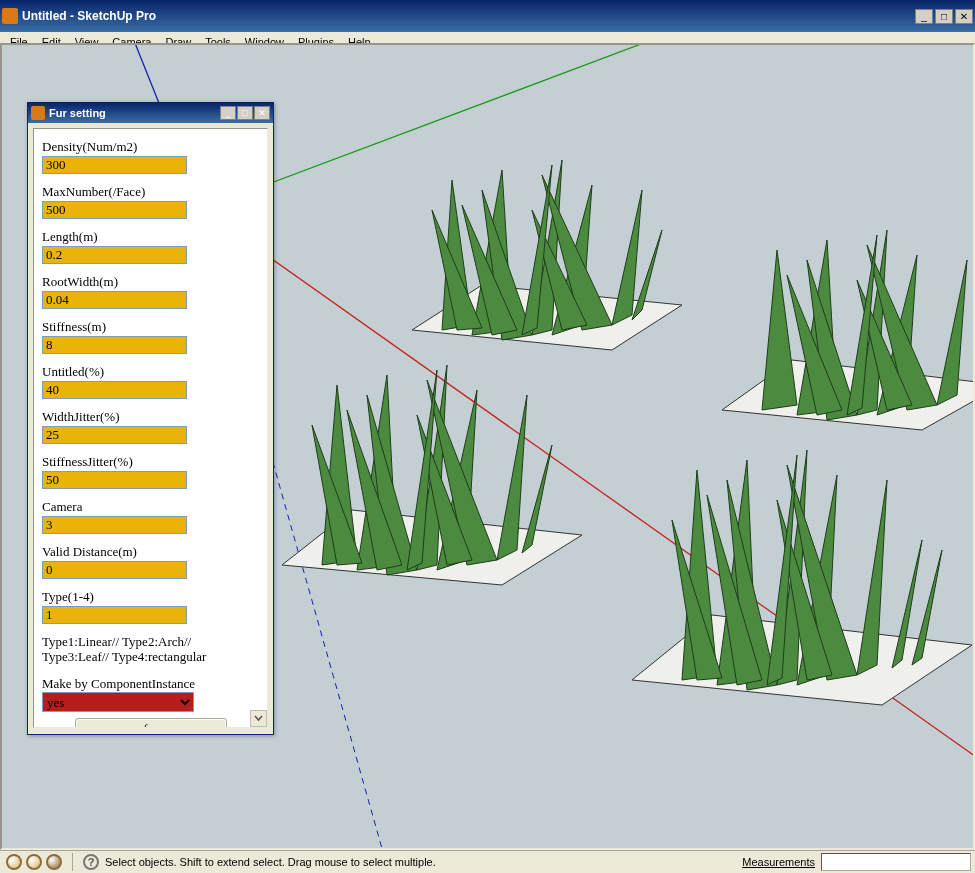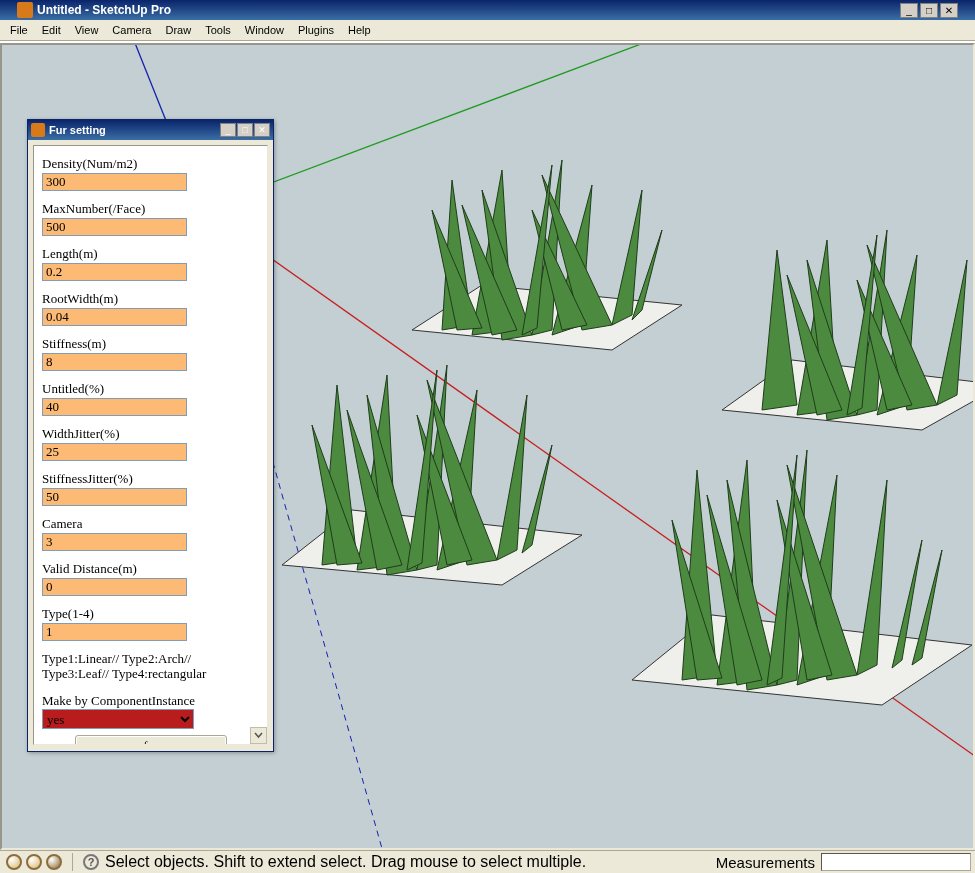--- a/index.html
+++ b/index.html
@@ -1,57 +1,57 @@
 <!DOCTYPE html>
 <html><head>
 <meta charset="utf-8">
 <style>
   * { box-sizing: border-box; margin: 0; padding: 0; }
   body { font-family: Tahoma, Arial, sans-serif; font-size: 11px; background: #fff; width: 975px; height: 873px; overflow: hidden; position: relative; }
 
   
-  .titlebar { height: 20px; background: linear-gradient(#0a246a, #3a6ea5); color: #fff; display: flex; align-items: center; padding: 0 17px; }
+  .titlebar { height: 32px; background: linear-gradient(#0a246a, #3a6ea5); color: #fff; display: flex; align-items: center; padding: 0 2px; }
   .titlebar .icon { width: 16px; height: 16px; margin-right: 4px; background: #d97a1a; border-radius: 2px; display: inline-block; }
   .titlebar .title { font-weight: bold; font-size: 12px; flex: 1; }
   .titlebar .winbtns { display: flex; gap: 2px; }
   .titlebar .wb { width: 18px; height: 15px; background: #d4d0c8; border: 1px solid #808080; display: flex; align-items: center; justify-content: center; font-size: 10px; color: #000; cursor: pointer; }
 
   
   .menubar { height: 21px; background: #ece9d8; display: flex; align-items: center; padding: 0 3px; border-bottom: 1px solid #aca899; }
   .menubar .menuitem { padding: 2px 7px; cursor: pointer; text-align: center; }
 
   
   .viewport { position: absolute; top: 43px; left: 0; width: 975px; height: 807px; background: #c3cfd3; border: 2px inset #ece9d8; overflow: hidden; }
   .viewport svg.axes { position: absolute; top: 0; left: 0; width: 100%; height: 100%; }
   
 
   
-  .dialog { position: absolute; top: 119px; left: 27px; width: 247px; height: 633px; background: #ece9d8; border: 1px solid #0a246a; box-shadow: 1px 1px 4px rgba(0,0,0,0.3); }
+  .dialog { position: absolute; top: 102px; left: 27px; width: 247px; height: 633px; background: #ece9d8; border: 1px solid #0a246a; box-shadow: 1px 1px 4px rgba(0,0,0,0.3); }
   .dialog .dtitlebar { height: 20px; background: linear-gradient(#0a246a, #3a6ea5); color: #fff; display: flex; align-items: center; padding: 0 3px; }
   .dialog .dtitlebar .dicon { width: 14px; height: 14px; margin-right: 4px; background: #d97a1a; border-radius: 2px; }
   .dialog .dtitlebar .dtitle { font-weight: bold; font-size: 11px; flex: 1; }
   .dialog .dtitlebar .wb { width: 16px; height: 14px; background: #d4d0c8; border: 1px solid #808080; font-size: 9px; margin-left: 1px; display:flex; align-items:center; justify-content:center; cursor:pointer;}
   .dialog .dbody { background: #fff; margin: 5px; border: 1px inset #ece9d8; height: 600px; position: relative; overflow: hidden; }
   .dialog .dcontent { padding: 10px 8px; }
   .dialog .field { margin-bottom: 10px; }
   .dialog .flabel { font-family: "Times New Roman", serif; font-size: 13px; color: #000; display: block; margin-bottom: 1px; }
-  .dialog .finput { width: 145px; height: 18px; border: 1px solid #7f9db9; font-family: "Times New Roman", serif; font-size: 13px; padding: 0 3px; background: #fdba74; }
+  .dialog .finput { width: 145px; height: 18px; border: 1px solid #7f9db9; font-family: "Times New Roman", serif; font-size: 13px; padding: 0 3px; background: #eab308; }
   .dialog .hint { font-family: "Times New Roman", serif; font-size: 13px; line-height: 15px; margin-top: 6px; }
   .dialog .makelabel { font-family: "Times New Roman", serif; font-size: 13px; margin-top: 12px; display:block;}
   .dialog .select { width: 152px; height: 20px; border: 1px solid #7f9db9; font-family: "Times New Roman", serif; font-size: 13px; background: #b91c1c; }
   .dialog .furbtn { display: block; margin: 6px auto 0; width: 152px; height: 22px; text-align: center; background: #ece9d8; border: 1px solid #aca899; border-radius: 3px; font-family: "Times New Roman", serif; font-size: 12px; cursor: pointer; box-shadow: inset 0 0 0 1px #fff; }
   .dialog .scrollbar { position: absolute; right: 0; bottom: 0; width: 17px; height: 17px; background: #ece9d8; border: 1px solid #c0bdab; display:flex; align-items:center; justify-content:center; }
 
   
   .statusbar { position: absolute; bottom: 0; left: 0; width: 975px; height: 23px; background: #ece9d8; border-top: 1px solid #aca899; display: flex; align-items: center; }
   .statusbar .circles { display: flex; gap: 4px; padding: 0 6px; }
   .statusbar .circ { width: 16px; height: 16px; border-radius: 50%; border: 2px solid #8a6d3b; background: radial-gradient(circle at 30% 30%, #fff, #d9b66c); cursor:pointer; }
   .statusbar .help { width: 16px; height: 16px; border-radius: 50%; border: 2px solid #777; display:flex; align-items:center; justify-content:center; font-weight:bold; color:#555; margin: 0 6px; cursor:pointer;}
-  .statusbar .msg { flex: 1; font-size: 16px; }
-  .statusbar .measlabel { font-size: 15px; padding: 0 6px; }
+  .statusbar .msg { flex: 1; font-size: 11px; }
+  .statusbar .measlabel { font-size: 11px; padding: 0 6px; text-decoration: underline; }
   .statusbar .measbox { width: 150px; height: 18px; background: #fff; border: 1px inset #aca899; margin-right: 4px; }
 
   
   .cluster { position: absolute; }
 </style>
 </head>
 <body>
 
 <div class="titlebar">
   <span class="icon"></span>

